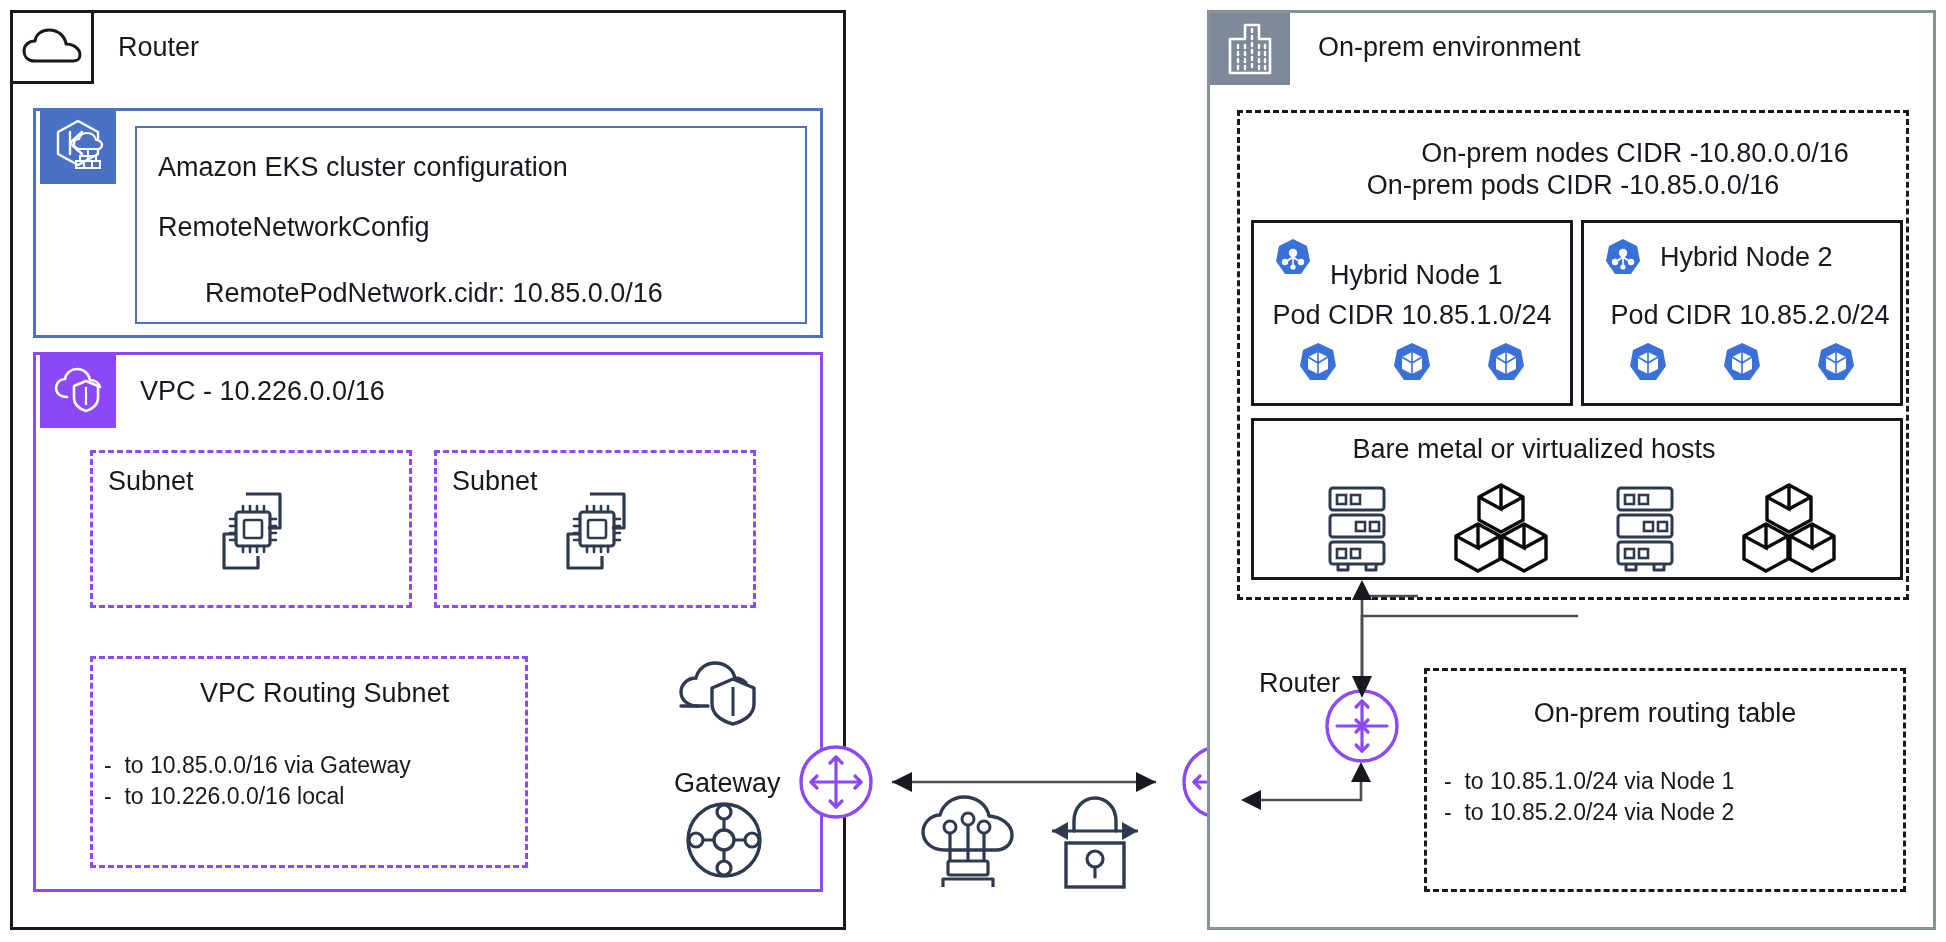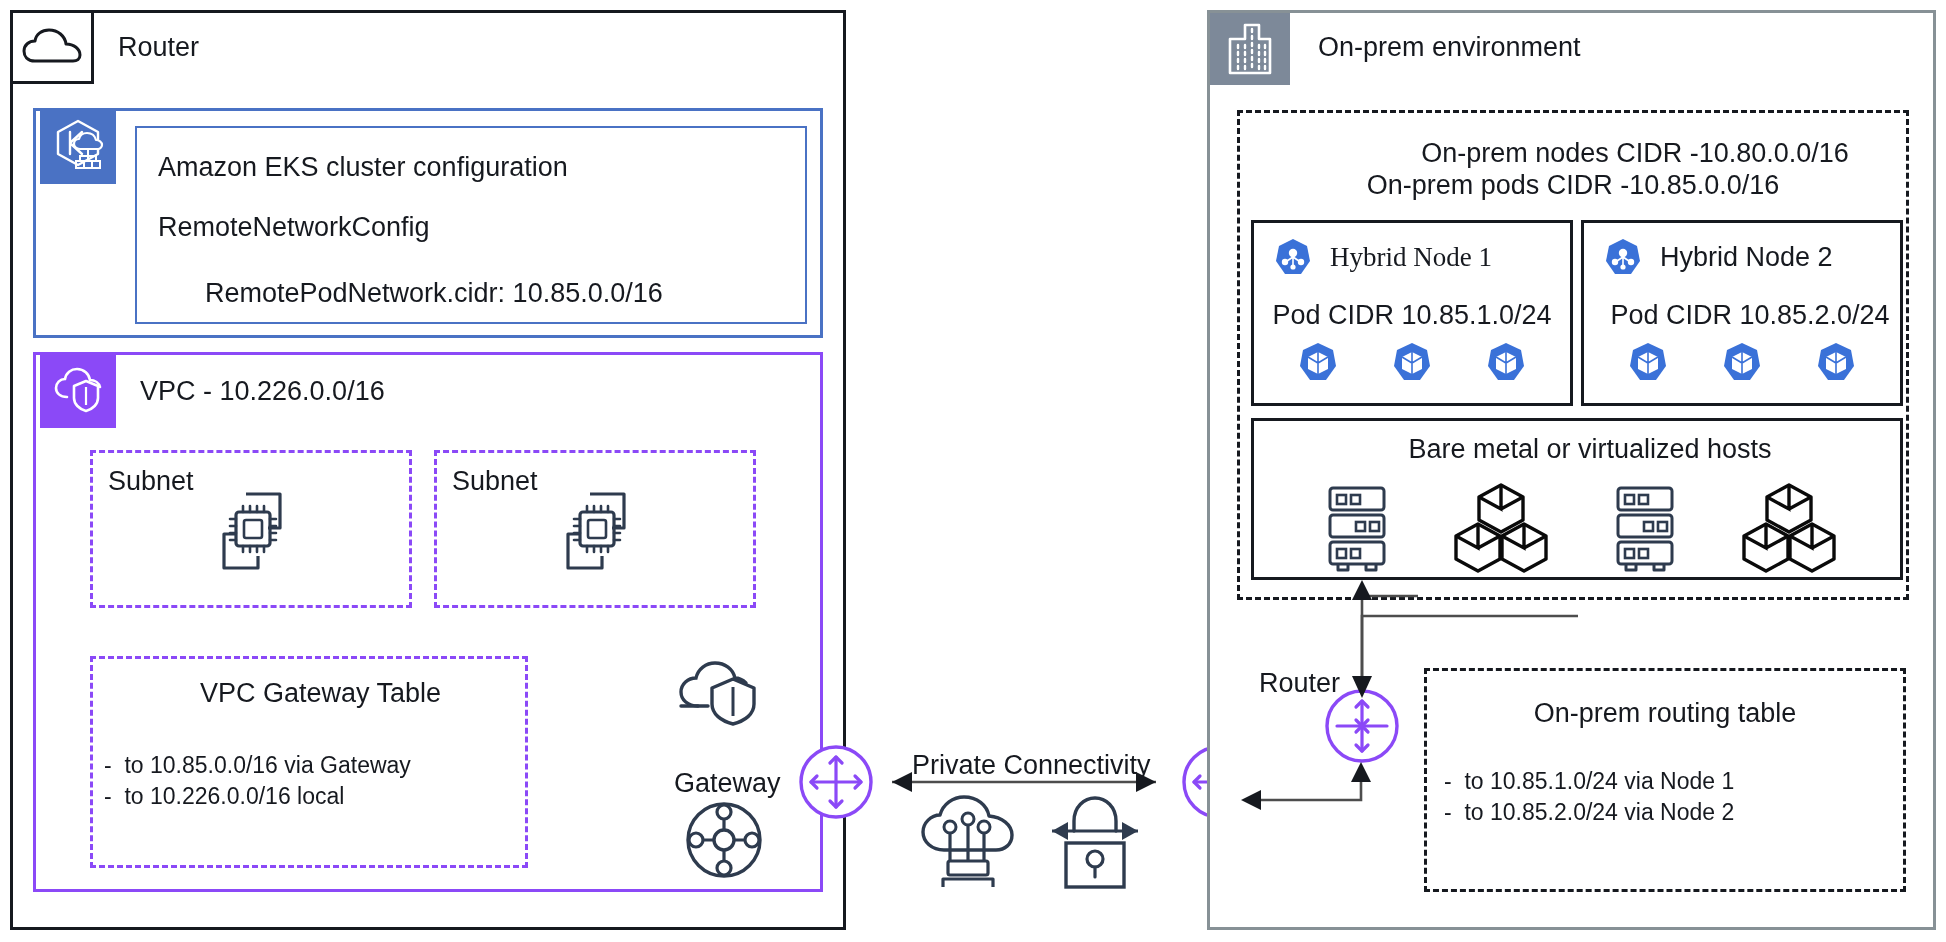--- a/index.html
+++ b/index.html
@@ -107,21 +107,21 @@
       <g stroke="#2e3b4e" stroke-width="2.6" stroke-linecap="round">
         <path d="M33 24 V18 M40 24 V18 M47 24 V18 M54 24 V18"></path>
         <path d="M33 58 V64 M40 58 V64 M47 58 V64 M54 58 V64"></path>
         <path d="M26 31 H20 M26 38 H20 M26 45 H20 M26 52 H20"></path>
         <path d="M60 31 H66 M60 38 H66 M60 45 H66 M60 52 H66"></path>
       </g>
     </svg>
   </div>
 
   <div class="box rt-frame" style="left:90px;top:656px;width:438px;height:212px;"></div>
-  <div class="txt t27" style="left:200px;top:678px;">VPC Gateway Table</div>
+  <div class="txt t27" style="left:200px;top:678px;">VPC Routing Subnet</div>
   <div class="rt-list" style="left:104px;top:750px;">
     <div>-  to 10.85.0.0/16 via Gateway</div>
     <div>-  to 10.226.0.0/16 local</div>
   </div>
 
   <div class="ic" style="left:676px;top:660px;">
     <svg width="92" height="66" viewBox="0 0 92 66">
       <path d="M22 46 C12 46 5 40 5 32 C5 24 12 18 20 18 C22 9 30 3 39 3
                C49 3 57 9 59 18 C63 18 67 20 70 23" fill="none" stroke="#2e3b4e" stroke-width="3.4" stroke-linecap="round"></path>
       <path d="M5 46 H32" fill="none" stroke="#2e3b4e" stroke-width="3.4" stroke-linecap="round"></path>
@@ -155,21 +155,20 @@
     </svg>
   </div>
 
   <div class="ic" style="left:874px;top:765px;">
     <svg width="300" height="34" viewBox="0 0 300 34">
       <path d="M18 17 H282" stroke="#4d4d4d" stroke-width="2.6"></path>
       <path d="M18 17 L38 7 L38 27 Z" fill="#16191f"></path>
       <path d="M282 17 L262 7 L262 27 Z" fill="#16191f"></path>
     </svg>
   </div>
-  <div class="txt t27" style="left:912px;top:750px;">Private Connectivity</div>
 
   <div class="ic" style="left:916px;top:795px;">
     <svg width="104" height="96" viewBox="0 0 104 96">
       <path d="M28 55 C16 55 7 47 7 37 C7 28 15 20 24 20 C27 9 37 2 48 2
                C61 2 71 10 73 21 C86 22 96 30 96 40 C96 49 89 55 80 55 Z" fill="none" stroke="#2e3b4e" stroke-width="3.4" stroke-linejoin="round"></path>
       <circle cx="34" cy="32" r="6" fill="#fff" stroke="#2e3b4e" stroke-width="3"></circle>
       <circle cx="52" cy="24" r="6" fill="#fff" stroke="#2e3b4e" stroke-width="3"></circle>
       <circle cx="68" cy="32" r="6" fill="#fff" stroke="#2e3b4e" stroke-width="3"></circle>
       <path d="M34 38 V66 M52 30 V66 M68 38 V66" stroke="#2e3b4e" stroke-width="3.2"></path>
       <rect x="32" y="66" width="40" height="14" rx="2" fill="none" stroke="#2e3b4e" stroke-width="3.2"></rect>
@@ -226,21 +225,21 @@
   <div class="ic" style="left:1273px;top:238px;">
     <svg width="40" height="42" viewBox="0 0 40 42">
       <path d="M20 1 L34 8 L37 23 L28 36 H12 L3 23 L6 8 Z" fill="#3a71d8"></path>
       <circle cx="20" cy="15" r="4.2" fill="#fff"></circle>
       <circle cx="12" cy="24" r="3.2" fill="#fff"></circle>
       <circle cx="28" cy="24" r="3.2" fill="#fff"></circle>
       <circle cx="20" cy="29" r="2.6" fill="#fff"></circle>
       <path d="M20 19 L14 23 M20 19 L26 23 M20 19 L20 27" stroke="#fff" stroke-width="1.6"></path>
     </svg>
   </div>
-  <div class="txt t27" style="left:1330px;top:242px;font-family:Liberation Serif, serif;">Hybrid Node 1</div>
+  <div class="txt t27" style="left:1330px;top:260px;">Hybrid Node 1</div>
   <div class="txt t27" style="left:1251px;top:300px;width:322px;text-align:center;">Pod CIDR 10.85.1.0/24</div>
   <div class="nodes-row" style="left:1297px;top:342px;width:230px;justify-content:space-between;">
     <span>
       <svg width="42" height="42" viewBox="0 0 42 42">
         <path d="M21 1 L36 8 L39 24 L29 38 H13 L3 24 L6 8 Z" fill="#3a71d8"></path>
         <path d="M21 10 L31 15 L31 27 L21 32 L11 27 L11 15 Z" fill="#fff"></path>
         <path d="M21 10 L21 21 L11 15 M21 21 L31 15 M21 21 L21 32" stroke="#3a71d8" stroke-width="1.6" fill="none"></path>
       </svg>
     </span>
     <span>
@@ -290,21 +289,21 @@
     <span>
       <svg width="42" height="42" viewBox="0 0 42 42">
         <path d="M21 1 L36 8 L39 24 L29 38 H13 L3 24 L6 8 Z" fill="#3a71d8"></path>
         <path d="M21 10 L31 15 L31 27 L21 32 L11 27 L11 15 Z" fill="#fff"></path>
         <path d="M21 10 L21 21 L11 15 M21 21 L31 15 M21 21 L21 32" stroke="#3a71d8" stroke-width="1.6" fill="none"></path>
       </svg>
     </span>
   </div>
 
   <div class="box solid-black" style="left:1251px;top:418px;width:652px;height:162px;"></div>
-  <div class="txt t27" style="left:1307px;top:434px;width:566px;text-align:center;">Bare metal or virtualized hosts</div>
+  <div class="txt t27" style="left:1251px;top:434px;width:566px;text-align:center;">Bare metal or virtualized hosts</div>
   <div class="nodes-row" style="left:1318px;top:482px;width:518px;justify-content:space-between;">
     <span>
       <svg width="78" height="92" viewBox="0 0 78 92">
         <rect x="12" y="6" width="54" height="22" rx="3" fill="none" stroke="#2e3b4e" stroke-width="3"></rect>
         <rect x="12" y="33" width="54" height="22" rx="3" fill="none" stroke="#2e3b4e" stroke-width="3"></rect>
         <rect x="12" y="60" width="54" height="22" rx="3" fill="none" stroke="#2e3b4e" stroke-width="3"></rect>
         <rect x="19" y="13" width="9" height="9" fill="none" stroke="#2e3b4e" stroke-width="2.6"></rect>
         <rect x="33" y="13" width="9" height="9" fill="none" stroke="#2e3b4e" stroke-width="2.6"></rect>
         <rect x="38" y="40" width="9" height="9" fill="none" stroke="#2e3b4e" stroke-width="2.6"></rect>
         <rect x="52" y="40" width="9" height="9" fill="none" stroke="#2e3b4e" stroke-width="2.6"></rect>

